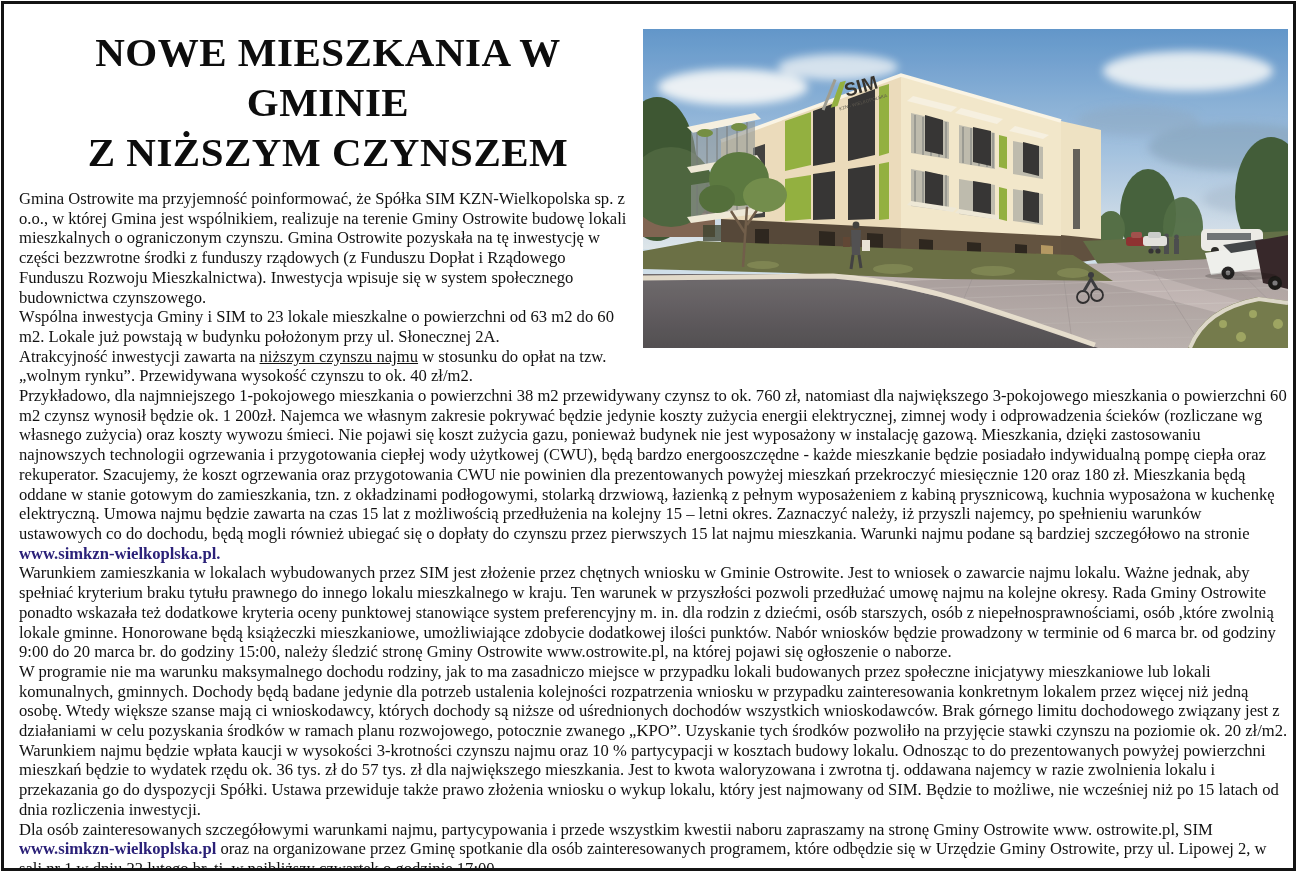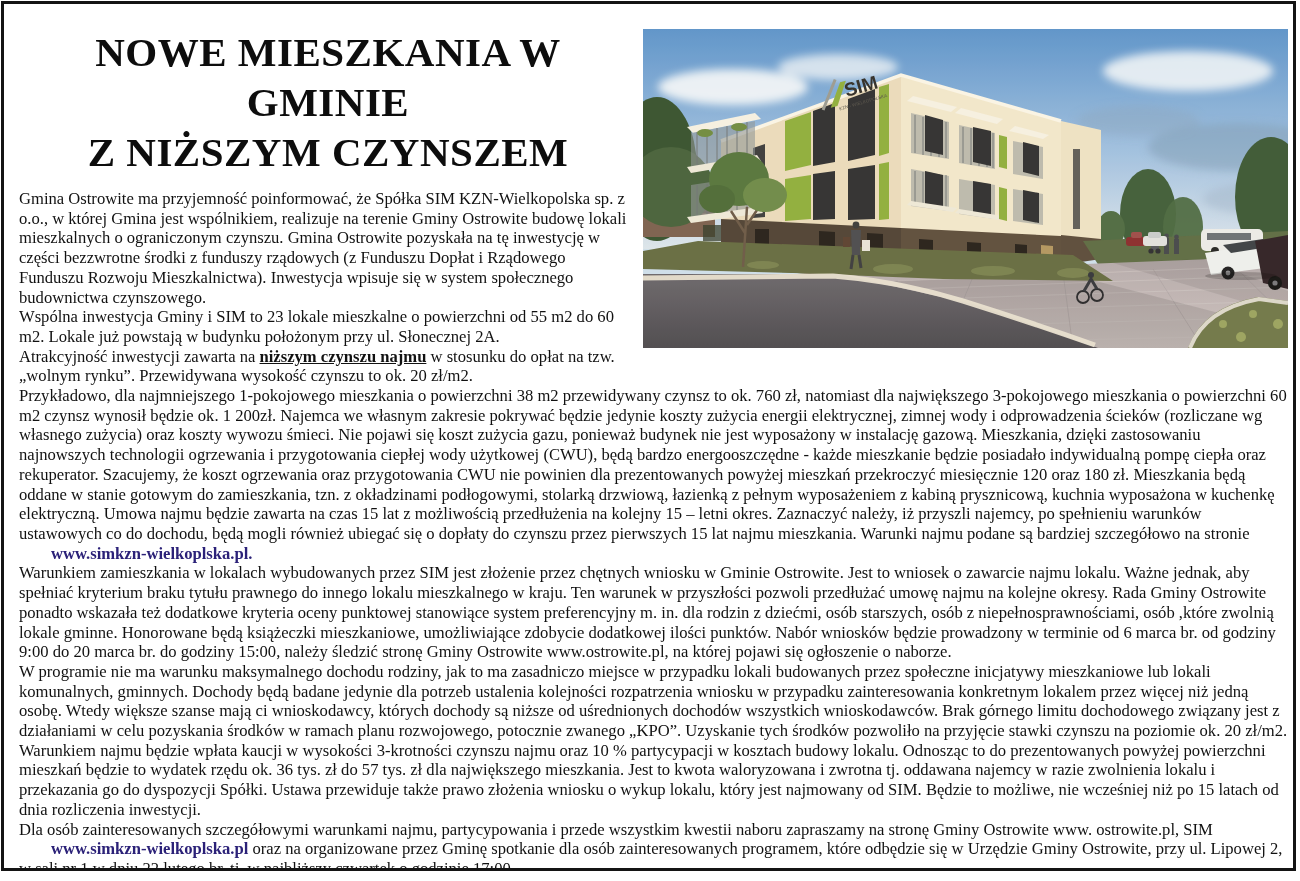--- a/index.html
+++ b/index.html
@@ -17,22 +17,22 @@
   figure.photo svg{display:block;}
   h1.title{
     margin:20px 4px 12px 4px;text-align:center;
     font-size:41px;line-height:1.22;font-weight:bold;letter-spacing:.5px;
     color:#0d0d0d;
   }
   h1.title .tline{display:block;}
   #article-body p{
     margin:0;padding:0;font-size:16.6px;line-height:19.7px;text-align:left;
   }
-  #article-body .bold-underline{font-weight:bold;text-decoration:underline;text-align:right;}
-  #article-body a.link{font-weight:bold;text-decoration:none;cursor:pointer;margin-left:32px;}
+  #article-body .bold-underline{font-weight:normal;text-decoration:underline;text-align:right;}
+  #article-body a.link{font-weight:bold;text-decoration:none;cursor:pointer;}
 </style>
 </head>
 <body>
 
 <div class="page">
   <div class="content">
 
     <figure class="photo" aria-label="Wizualizacja trzykondygnacyjnego budynku mieszkalnego SIM KZN-Wielkopolska przy ul. Słonecznej 2A: kremowa elewacja z zielonymi panelami, balkonami i ciemnym parterem, wokół chodnik, droga, drzewa, piesi, rowerzysta i zaparkowane samochody">
       <svg width="645" height="319" viewBox="0 0 645 319" xmlns="http://www.w3.org/2000/svg">
         <defs>
@@ -257,22 +257,22 @@
       </svg>
     </figure>
 
     <h1 class="title">
       <span class="tline">NOWE MIESZKANIA W GMINIE</span>
       <span class="tline">Z NIŻSZYM CZYNSZEM</span>
     </h1>
 
     <div id="article-body">
         <p><span>Gmina Ostrowite ma przyjemność poinformować, że Spółka SIM KZN-Wielkopolska sp. z o.o., w której Gmina jest wspólnikiem, realizuje na terenie Gminy Ostrowite budowę lokali mieszkalnych o ograniczonym czynszu.  Gmina Ostrowite pozyskała na tę inwestycję w części bezzwrotne środki z funduszy rządowych (z Funduszu Dopłat i Rządowego Funduszu Rozwoju Mieszkalnictwa). Inwestycja wpisuje się w system społecznego budownictwa czynszowego.</span></p>
-        <p><span>Wspólna inwestycja Gminy i SIM to 23 lokale mieszkalne o powierzchni od 55 m2 do 60 m2. Lokale już powstają w budynku położonym przy ul. Słonecznej 2A.</span></p>
-        <p><span>Atrakcyjność inwestycji zawarta na </span><span class="bold-underline">niższym czynszu najmu</span><span> w stosunku do opłat na tzw. „wolnym rynku”. Przewidywana wysokość czynszu to ok. 20 zł/m2.</span></p>
+        <p><span>Wspólna inwestycja Gminy i SIM to 23 lokale mieszkalne o powierzchni od 63 m2 do 60 m2. Lokale już powstają w budynku położonym przy ul. Słonecznej 2A.</span></p>
+        <p><span>Atrakcyjność inwestycji zawarta na </span><span class="bold-underline">niższym czynszu najmu</span><span> w stosunku do opłat na tzw. „wolnym rynku”. Przewidywana wysokość czynszu to ok. 40 zł/m2.</span></p>
         <p><span>Przykładowo, dla najmniejszego 1-pokojowego mieszkania o powierzchni 38 m2 przewidywany czynsz to ok. 760 zł, natomiast dla największego 3-pokojowego mieszkania o powierzchni 60 m2 czynsz wynosił będzie ok. 1 200zł. Najemca we własnym zakresie pokrywać będzie jedynie koszty zużycia energii elektrycznej, zimnej wody i odprowadzenia ścieków (rozliczane wg własnego zużycia) oraz koszty wywozu śmieci. Nie pojawi się koszt zużycia gazu, ponieważ budynek nie jest wyposażony w instalację gazową. Mieszkania, dzięki zastosowaniu najnowszych technologii ogrzewania i przygotowania ciepłej wody użytkowej (CWU), będą bardzo energooszczędne - każde mieszkanie będzie posiadało indywidualną pompę ciepła oraz rekuperator. Szacujemy, że koszt ogrzewania oraz przygotowania CWU nie powinien dla prezentowanych powyżej mieszkań przekroczyć miesięcznie 120 oraz 180 zł.  Mieszkania będą oddane w stanie gotowym do zamieszkania, tzn. z okładzinami podłogowymi, stolarką drzwiową, łazienką z pełnym wyposażeniem z kabiną prysznicową, kuchnia wyposażona w kuchenkę elektryczną. Umowa najmu będzie zawarta na czas 15 lat z możliwością przedłużenia na kolejny 15 – letni okres.  Zaznaczyć należy, iż przyszli najemcy, po spełnieniu warunków ustawowych co do dochodu, będą mogli również ubiegać się o dopłaty do czynszu przez pierwszych 15 lat najmu mieszkania. Warunki najmu podane są bardziej szczegółowo na stronie </span><a class="link" style="color: rgb(43, 33, 120);">www.simkzn-wielkoplska.pl.</a></p>
         <p><span>Warunkiem zamieszkania w lokalach wybudowanych przez SIM jest złożenie przez chętnych wniosku w Gminie Ostrowite. Jest to wniosek o zawarcie najmu lokalu.  Ważne jednak, aby spełniać kryterium braku tytułu prawnego do innego lokalu mieszkalnego w kraju. Ten warunek w przyszłości pozwoli przedłużać umowę najmu na kolejne okresy. Rada Gminy Ostrowite ponadto wskazała też dodatkowe kryteria oceny punktowej stanowiące system preferencyjny m. in. dla rodzin z dziećmi, osób starszych, osób z niepełnosprawnościami, osób ,które zwolnią lokale gminne. Honorowane będą książeczki mieszkaniowe,  umożliwiające zdobycie dodatkowej ilości punktów. Nabór wniosków będzie prowadzony w terminie od 6 marca br. od godziny 9:00 do 20 marca br. do godziny 15:00, należy śledzić stronę Gminy Ostrowite www.ostrowite.pl, na której pojawi się ogłoszenie o naborze.</span></p>
         <p><span>W programie nie ma warunku maksymalnego dochodu rodziny, jak to ma zasadniczo miejsce w przypadku lokali budowanych przez społeczne inicjatywy mieszkaniowe lub lokali komunalnych, gminnych. Dochody będą badane jedynie dla potrzeb ustalenia kolejności rozpatrzenia wniosku w przypadku zainteresowania konkretnym lokalem przez więcej niż jedną osobę. Wtedy większe szanse mają ci wnioskodawcy, których dochody są niższe od uśrednionych dochodów wszystkich wnioskodawców. Brak górnego limitu dochodowego związany jest z działaniami w celu pozyskania środków w ramach planu rozwojowego, potocznie zwanego „KPO”. Uzyskanie tych środków pozwoliło na przyjęcie stawki czynszu na poziomie ok. 20 zł/m2.</span></p>
         <p><span>Warunkiem najmu będzie wpłata kaucji w wysokości 3-krotności czynszu najmu oraz 10 % partycypacji w kosztach budowy lokalu. Odnosząc to do prezentowanych powyżej powierzchni mieszkań będzie to wydatek rzędu ok. 36 tys. zł do 57 tys. zł dla największego mieszkania.  Jest to kwota waloryzowana i zwrotna tj. oddawana najemcy w razie zwolnienia lokalu i przekazania go do dyspozycji Spółki. Ustawa przewiduje także prawo złożenia wniosku o wykup lokalu, który jest najmowany od SIM. Będzie to możliwe, nie wcześniej niż po 15 latach od dnia rozliczenia inwestycji.</span></p>
         <p><span>Dla osób zainteresowanych szczegółowymi warunkami najmu, partycypowania i przede wszystkim kwestii naboru zapraszamy na stronę Gminy Ostrowite www. ostrowite.pl, SIM </span><a class="link" style="color: rgb(43, 33, 120);">www.simkzn-wielkoplska.pl</a><span> oraz na organizowane przez Gminę spotkanie dla osób zainteresowanych programem, które odbędzie się w Urzędzie Gminy Ostrowite, przy ul. Lipowej 2, w sali nr 1 w dniu 22 lutego br.  tj. w najbliższy czwartek o godzinie 17:00.</span></p>
       </div>
 
   </div>
 </div>
 

